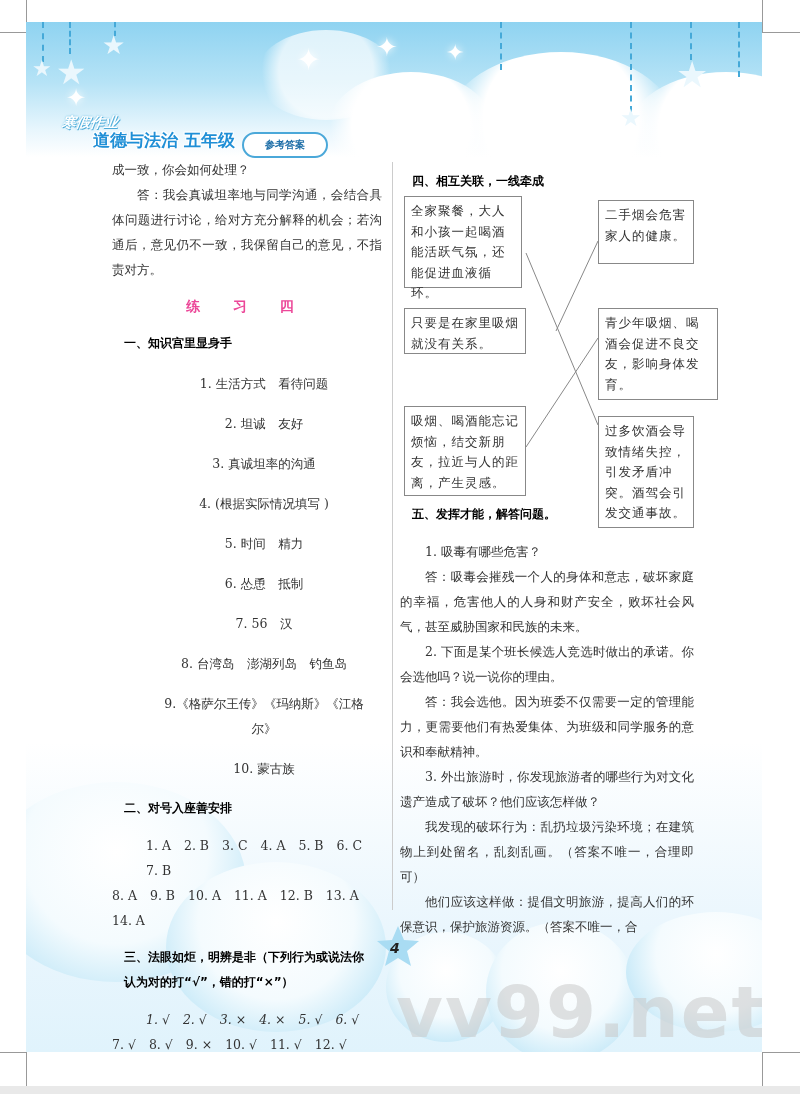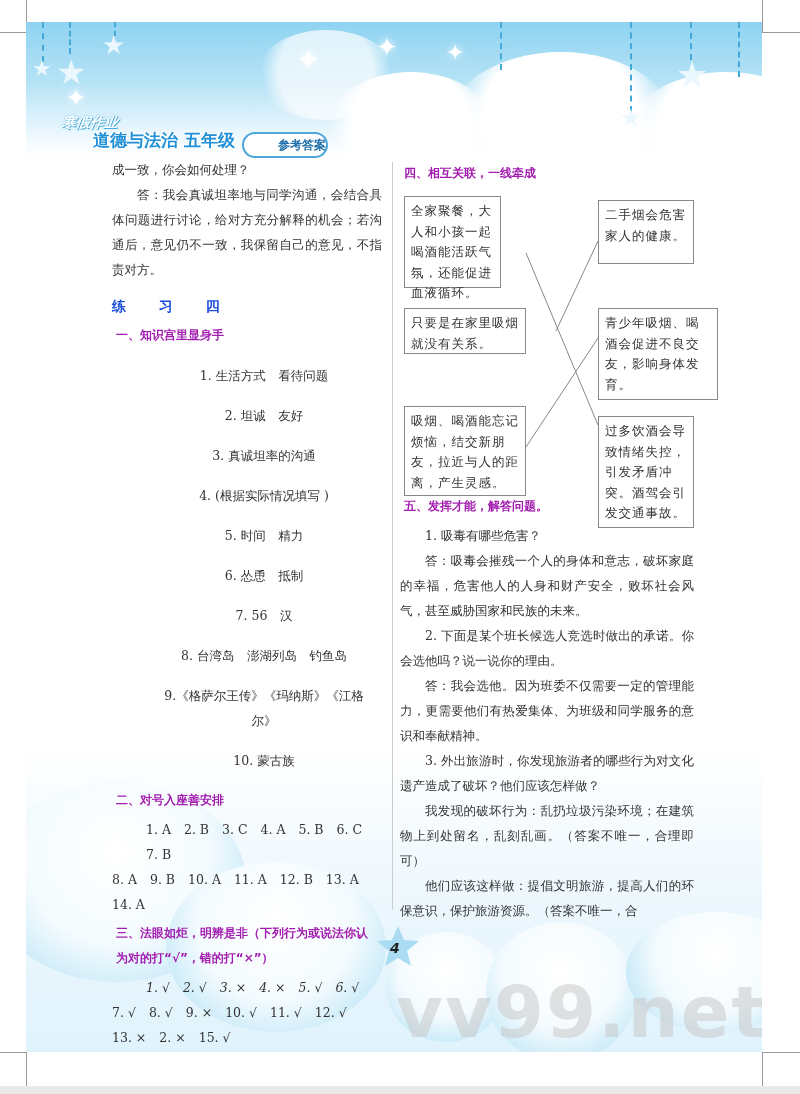--- a/index.html
+++ b/index.html
@@ -28,37 +28,37 @@
     text-shadow: 0 0 2px #5cb8e2, 1px 1px 0 #4aa8d6; transform: skewX(-8deg);
   }
   .title-main {
     position: absolute; left: 67px; top: 107px; font-family: "DejaVu Sans", sans-serif;
     font-weight: bold; font-size: 17px; color: #1f8fd6; letter-spacing: 0px;
     text-shadow: 1px 1px 0 #ffffff, -1px -1px 0 #ffffff, 1px -1px 0 #ffffff, -1px 1px 0 #ffffff;
   }
   .answer-badge {
     position: absolute; left: 216px; top: 110px; width: 82px; height: 22px;
     border: 2px solid #4ba8d9; border-radius: 14px; background: #ffffff;
-    font-family: "DejaVu Sans", sans-serif; font-size: 12px; font-weight: bold; color: #1f6fa8;
-    text-align: right; line-height: 22px;
+    font-family: "DejaVu Sans", sans-serif; font-size: 10px; font-weight: bold; color: #1f6fa8;
+    text-align: center; line-height: 22px;
   }
   
   .col-divider { position: absolute; left: 366px; top: 140px; width: 1px; height: 748px; background: #cccccc; }
   
   .col { position: absolute; font-size: 12.5px; line-height: 25px; }
   .left-col { left: 86px; top: 135px; width: 270px; }
   .right-col { left: 374px; top: 135px; width: 296px; }
   .p { margin: 0; text-align: justify; }
   .indent { text-indent: 2em; }
   .item { padding-left: 34px; margin: 15px; text-align: center; }
   .heading-blue {
-    color: #a21caf; font-family: "DejaVu Sans", sans-serif; font-weight: bold; font-size: 12px; margin: 4px;
+    color: #000000; font-family: "DejaVu Sans", sans-serif; font-weight: bold; font-size: 12px; margin: 12px;
   }
   .section-title {
-    text-align: left; color: #1d4ed8; font-family: "DejaVu Sans", sans-serif; font-weight: bold;
+    text-align: center; color: #ec4899; font-family: "DejaVu Sans", sans-serif; font-weight: bold;
     font-size: 14px; letter-spacing: 14px; margin: 12px 0 2px 0;
   }
   .abc-row { margin: 0; word-spacing: 0; }
   .abc-row span { display: inline-block; margin-right: 13px; }
   
   .match-area { position: absolute; left: 376px; top: 172px; width: 300px; height: 320px; }
   .mbox {
     position: absolute; border: 1px solid #888888; background: #ffffff;
     font-size: 12.5px; line-height: 20.5px; padding: 4px 6px; box-sizing: border-box;
     letter-spacing: 1px;
@@ -167,21 +167,21 @@
   <div class="col right-col">
     <p class="heading-blue">四、相互关联，一线牵成</p>
   </div>
 
   <div class="match-area">
     <svg class="match-lines" width="300" height="320">
       <line x1="124" y1="59" x2="196" y2="231" stroke="#888888" stroke-width="1"></line>
       <line x1="154" y1="137" x2="196" y2="47" stroke="#888888" stroke-width="1"></line>
       <line x1="124" y1="253" x2="196" y2="144" stroke="#888888" stroke-width="1"></line>
     </svg>
-    <div class="mbox" style="left:2px;top:2px;width:97px;height:92px;">全家聚餐，大人和小孩一起喝酒能活跃气氛，还能促进血液循环。</div>
+    <div class="mbox" style="left:2px;top:2px;width:118px;height:92px;">全家聚餐，大人和小孩一起喝酒能活跃气氛，还能促进血液循环。</div>
     <div class="mbox" style="left:2px;top:114px;width:122px;height:46px;">只要是在家里吸烟就没有关系。</div>
     <div class="mbox" style="left:2px;top:212px;width:122px;height:90px;">吸烟、喝酒能忘记烦恼，结交新朋友，拉近与人的距离，产生灵感。</div>
     <div class="mbox" style="left:196px;top:6px;width:96px;height:64px;">二手烟会危害家人的健康。</div>
     <div class="mbox" style="left:196px;top:114px;width:120px;height:92px;">青少年吸烟、喝酒会促进不良交友，影响身体发育。</div>
     <div class="mbox" style="left:196px;top:222px;width:96px;height:112px;">过多饮酒会导致情绪失控，引发矛盾冲突。酒驾会引发交通事故。</div>
   </div>
 
   <div class="col" style="left:374px;top:468px;width:294px;">
     <p class="heading-blue">五、发挥才能，解答问题。</p>
     <p class="p indent">1. 吸毒有哪些危害？</p>

